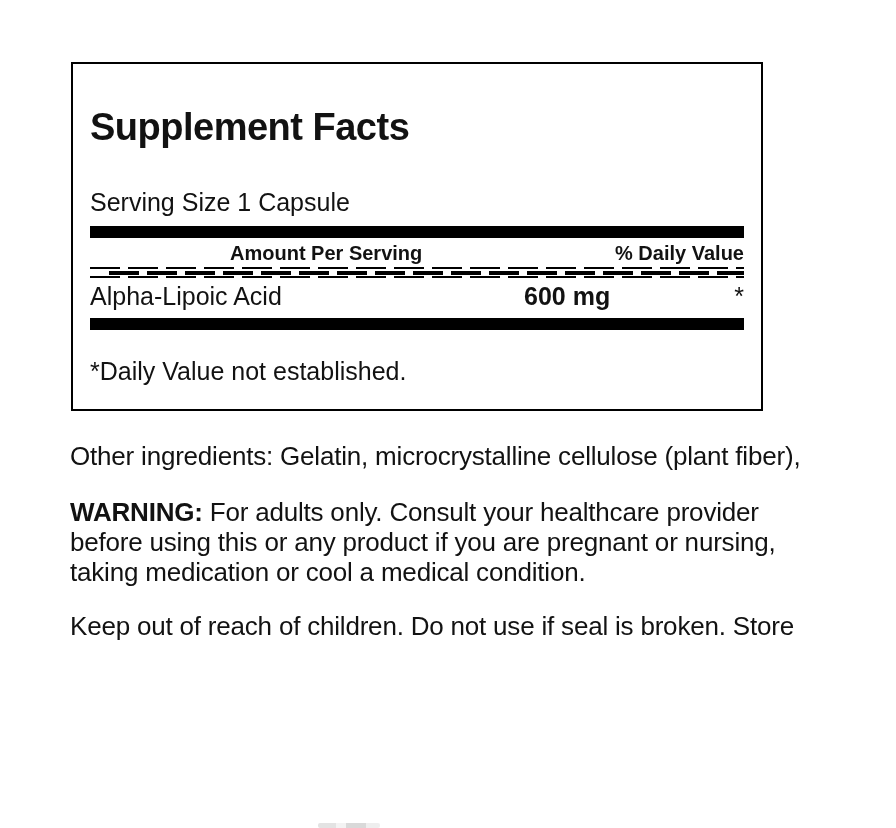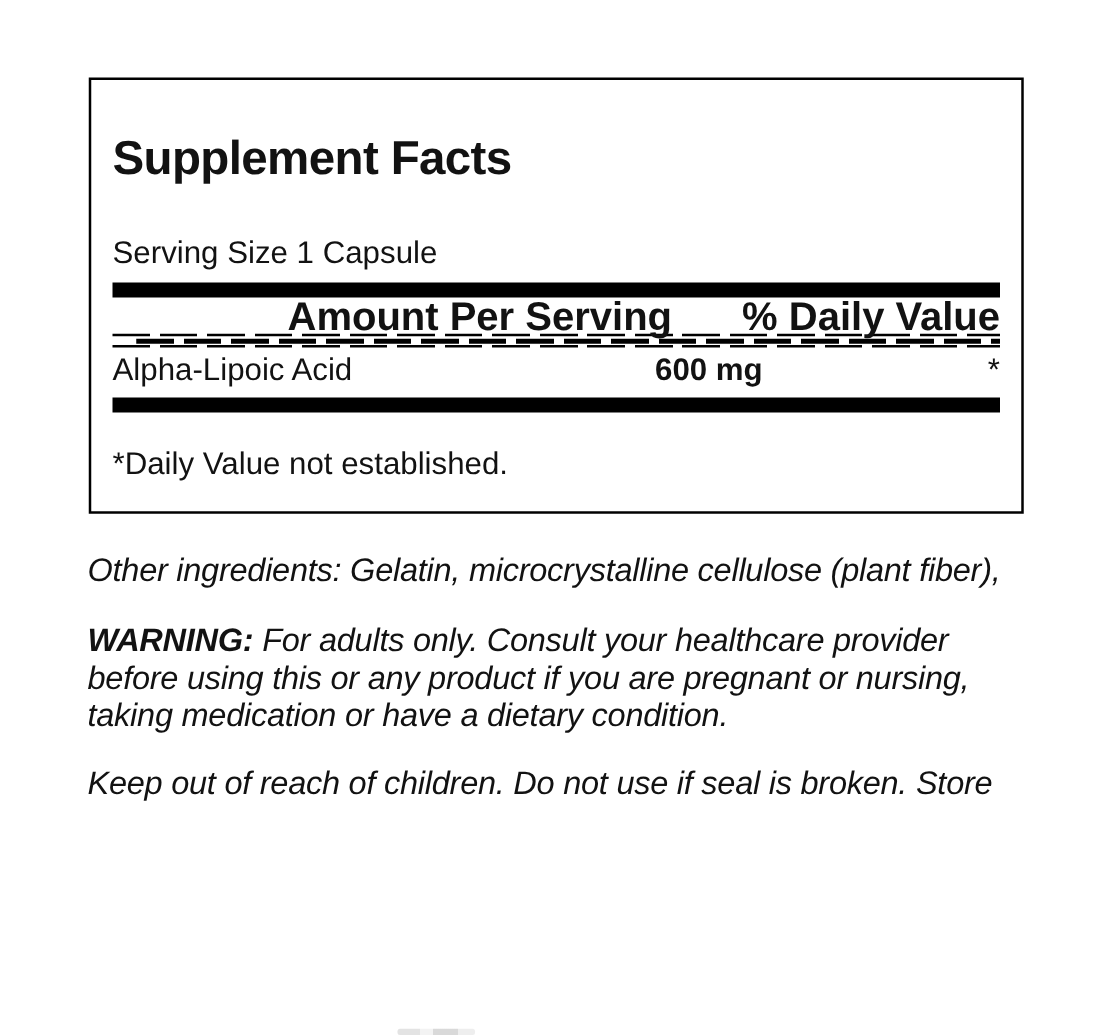--- a/index.html
+++ b/index.html
@@ -9,21 +9,21 @@
     background: #ffffff;
     font-family: "Liberation Sans", sans-serif;
     color: #121212;
     overflow: hidden;
   }
 
   
   .facts-box {
     position: absolute;
     left: 71px; top: 62px;
-    width: 748px; height: 349px;
+    width: 692px; height: 349px;
     border: 2px solid #000;
     background: #fff;
     padding: 0 17px;
   }
   .facts-title {
     margin-top: 42px;
     font-size: 38px;
     font-weight: bold;
     line-height: 42px;
     letter-spacing: -0.5px;
@@ -38,21 +38,21 @@
   .bar {
     margin-top: 10px;
     height: 12px;
     background: #000;
   }
   .cols {
     margin-top: 2px;
     display: flex;
     justify-content: space-between;
     align-items: baseline;
-    font-size: 32px;
+    font-size: 20px;
     font-weight: bold;
     line-height: 26px;
     white-space: nowrap;
   }
   .cols .amount-hdr { margin-left: 140px; }
   .dashes {
     margin-top: 1px;
     height: 11px;
     background-image:
       repeating-linear-gradient(90deg, #000 0 30px, transparent 30px 38px),
@@ -80,21 +80,20 @@
     white-space: nowrap;
   }
 
   
   .body-text {
     position: absolute;
     left: 70px; top: 441px;
     font-size: 26px;
     line-height: 30px;
     letter-spacing: -0.2px;
-    font-style: italic;
   }
   .body-text p { margin: 0 0 26px 0; }
   .body-text p.warning-p { margin-bottom: 24px; }
   .ln { display: block; white-space: nowrap; }
   .lead { font-weight: bold; }
 
   
   .cutoff-fragment {
     position: absolute;
     left: 318px; top: 823px;
@@ -135,21 +134,21 @@
 <div class="body-text">
 
   <p>
     <span class="ln">Other ingredients: Gelatin, microcrystalline cellulose (plant fiber),</span>
   </p>
 
 
   <p class="warning-p">
     <span class="ln"><span class="lead">WARNING:</span><span> For adults only. Consult your healthcare provider</span></span>
     <span class="ln">before using this or any product if you are pregnant or nursing,</span>
-    <span class="ln">taking medication or have a dietary condition.</span>
+    <span class="ln">taking medication or cool a medical condition.</span>
   </p>
 
   <p>
     <span class="ln">Keep out of reach of children. Do not use if seal is broken. Store</span>
   </p>
 
 </div>
 
 <div class="cutoff-fragment"></div>
 

